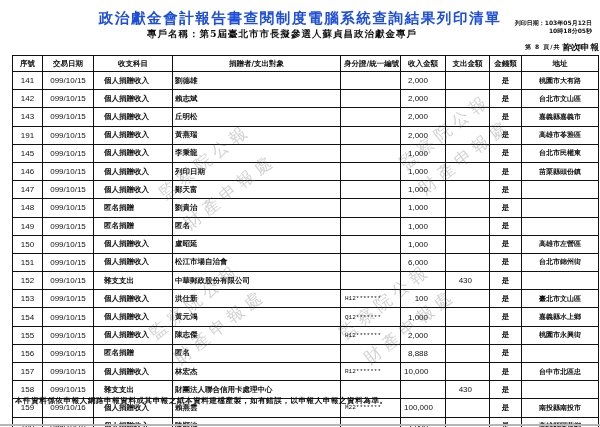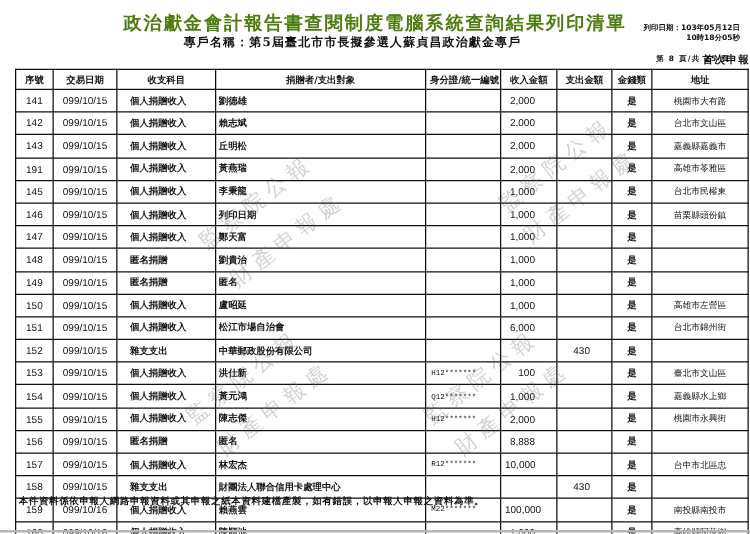--- a/index.html
+++ b/index.html
@@ -2,21 +2,21 @@
 <html><head>
 <meta charset="utf-8">
 <style>
   html, body { margin: 0; padding: 0; }
   body {
     width: 600px; height: 427px; background: #ffffff; position: relative; overflow: hidden;
     font-family: "DejaVu Sans", sans-serif; color: #111;
   }
   .title {
     position: absolute; top: 9px; left: 0; width: 600px; text-align: center;
-    font-family: "DejaVu Serif", serif; font-weight: bold; font-size: 14.5px; letter-spacing: 1.6px; color: #4d7c0f;
+    font-family: "DejaVu Serif", serif; font-weight: bold; font-size: 14.5px; letter-spacing: 1.6px; color: #1d4ed8;
   }
   .subtitle {
     position: absolute; top: 28px; left: 0; width: 564px; text-align: center;
     font-family: "DejaVu Serif", serif; font-weight: bold; font-size: 9.5px; letter-spacing: 1px;
   }
   .report-type {
     position: absolute; top: 42px; left: 0; width: 600px; text-align: right;
     font-family: Liberation Serif, serif; font-weight: bold; font-size: 8.5px; letter-spacing: 1px;
   }
   .print-info {
@@ -31,21 +31,21 @@
   th, td {
     border: 1.2px solid #111; height: 17.2px; padding: 0 3px; font-size: 8px; white-space: nowrap; overflow: hidden;
   }
   th { font-family: "DejaVu Serif", serif; font-weight: bold; text-align: center; font-size: 7.5px; height: 15px; }
   td.c-no, td.c-date { text-align: center; font-family: "Liberation Sans", sans-serif; font-size: 8px; }
   td.c-cat { font-family: "DejaVu Serif", serif; font-weight: bold; padding-left: 10px; font-size: 7.5px; }
   td.c-name { font-family: "DejaVu Serif", serif; font-weight: bold; padding-left: 2px; font-size: 7.5px; }
   td.c-id { font-family: "Liberation Mono", monospace; font-size: 6px; padding-left: 4px; }
   td.c-in, td.c-out { text-align: right; font-family: "Liberation Sans", sans-serif; font-size: 8px; padding-right: 17px; }
   td.c-money { text-align: center; font-family: "DejaVu Serif", serif; font-weight: bold; font-size: 7.5px; }
-  td.c-addr { text-align: center; font-family: "DejaVu Serif", serif; font-weight: normal; font-size: 7px; }
+  td.c-addr { text-align: center; font-family: "DejaVu Serif", serif; font-weight: bold; font-size: 7px; }
   .footer {
     position: absolute; top: 396px; left: 0; width: 600px; text-align: left;
     font-family: "DejaVu Serif", serif; font-weight: bold; font-size: 7.5px; letter-spacing: 0.6px; margin-left: 15px;
   }
   .bottom-rule { position: absolute; top: 424px; left: 0; width: 600px; height: 2px; background: #b5b5b5; }
   .stamp {
     position: absolute; font-family: "DejaVu Serif", serif; font-size: 17px; color: rgba(90,90,90,0.28);
     transform: rotate(-38deg); letter-spacing: 5px; white-space: nowrap; pointer-events: none;
   }
 </style>

